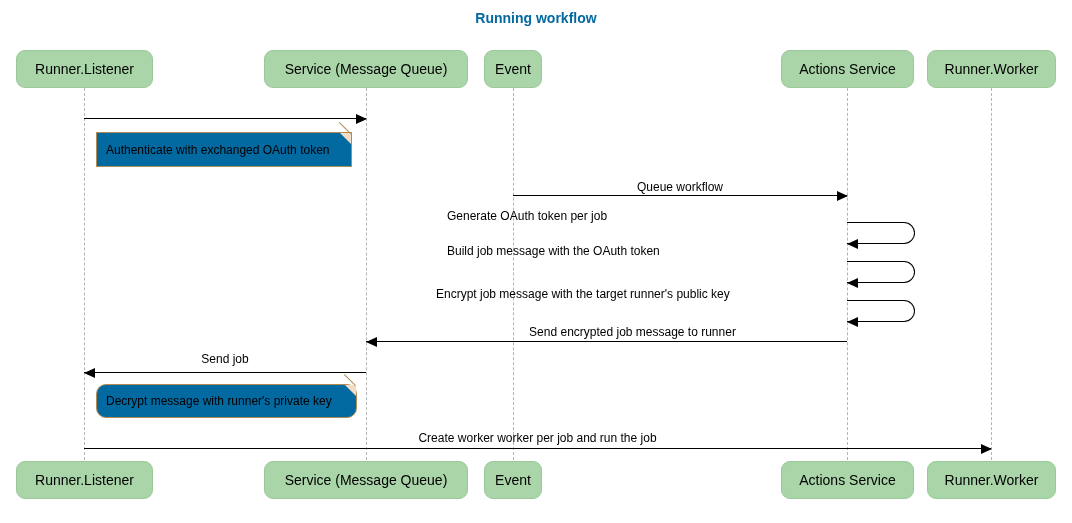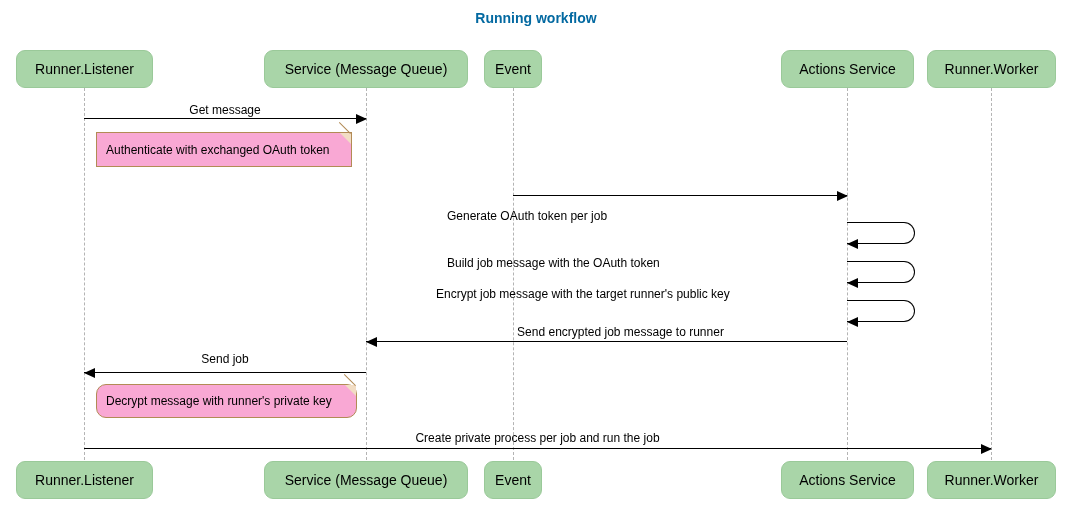--- a/index.html
+++ b/index.html
@@ -86,21 +86,21 @@
     box-sizing: border-box;
     border: 1.4px solid #000000;
     border-left: none;
     border-top-right-radius: 11px;
     border-bottom-right-radius: 11px;
   }
   
   .note {
     position: absolute;
     box-sizing: border-box;
-    background: #f9a8d4;
+    background: #0369a1;
     border: 1px solid #b28b55;
     color: #000000;
     font-size: 12px;
     display: flex;
     align-items: center;
     padding-left: 9px;
     white-space: nowrap;
   }
   .note-fold {
     position: absolute;
@@ -160,56 +160,56 @@
   <div class="participant" style="left:484px; top:461px; width:58px; height:38px;">
     <span>Event</span>
   </div>
   <div class="participant" style="left:781px; top:461px; width:133px; height:38px;">
     <span>Actions Service</span>
   </div>
   <div class="participant" style="left:927px; top:461px; width:129px; height:38px;">
     <span>Runner.Worker</span>
   </div>
 
-  <div class="msg-label" style="left:84px; top:103px; width:282px;">Get message</div>
   <div class="msg" style="left:84px; top:118px; width:282px;"></div>
   <div class="arrowhead right" style="left:356px; top:113.5px;"></div>
 
   <div class="note" style="left:96px; top:132px; width:256px; height:35px;">
     <span>Authenticate with exchanged OAuth token</span>
     <span class="note-fold"></span>
     <span class="note-fold-line"></span>
   </div>
 
+  <div class="msg-label" style="left:513px; top:180px; width:334px;">Queue workflow</div>
   <div class="msg" style="left:513px; top:195px; width:334px;"></div>
   <div class="arrowhead right" style="left:837px; top:190.5px;"></div>
 
   <div class="msg-label rightaligned" style="left:447px; top:209px; width:396px;">Generate OAuth token per job</div>
   <div class="selfloop" style="left:847px; top:222px; width:68px; height:22px;"></div>
   <div class="arrowhead left" style="left:847px; top:239px;"></div>
 
-  <div class="msg-label rightaligned" style="left:447px; top:256px; width:396px;">Build job message with the OAuth token</div>
+  <div class="msg-label rightaligned" style="left:447px; top:244px; width:396px;">Build job message with the OAuth token</div>
   <div class="selfloop" style="left:847px; top:261px; width:68px; height:22px;"></div>
   <div class="arrowhead left" style="left:847px; top:278px;"></div>
 
   <div class="msg-label rightaligned" style="left:436px; top:287px; width:396px;">Encrypt job message with the target runner's public key</div>
   <div class="selfloop" style="left:847px; top:300px; width:68px; height:22px;"></div>
   <div class="arrowhead left" style="left:847px; top:317px;"></div>
 
-  <div class="msg-label" style="left:366px; top:325px; width:481px;padding-left:14px;">Send encrypted job message to runner</div>
+  <div class="msg-label" style="left:378px; top:325px; width:481px;padding-left:14px;">Send encrypted job message to runner</div>
   <div class="msg" style="left:366px; top:341px; width:481px;"></div>
   <div class="arrowhead left" style="left:366px; top:336.5px;"></div>
 
   <div class="msg-label" style="left:84px; top:352px; width:282px;">Send job</div>
   <div class="msg" style="left:84px; top:372px; width:282px;"></div>
   <div class="arrowhead left" style="left:84px; top:367.5px;"></div>
 
   <div class="note" style="left:96px; top:384px; width:261px; height:34px;border-radius:10px;">
     <span>Decrypt message with runner's private key</span>
     <span class="note-fold"></span>
     <span class="note-fold-line"></span>
   </div>
 
-  <div class="msg-label" style="left:84px; top:431px; width:907px;">Create private process per job and run the job</div>
+  <div class="msg-label" style="left:84px; top:431px; width:907px;">Create worker worker per job and run the job</div>
   <div class="msg" style="left:84px; top:448px; width:907px;"></div>
   <div class="arrowhead right" style="left:981px; top:443.5px;"></div>
 
 </div>
 
 </body></html>

